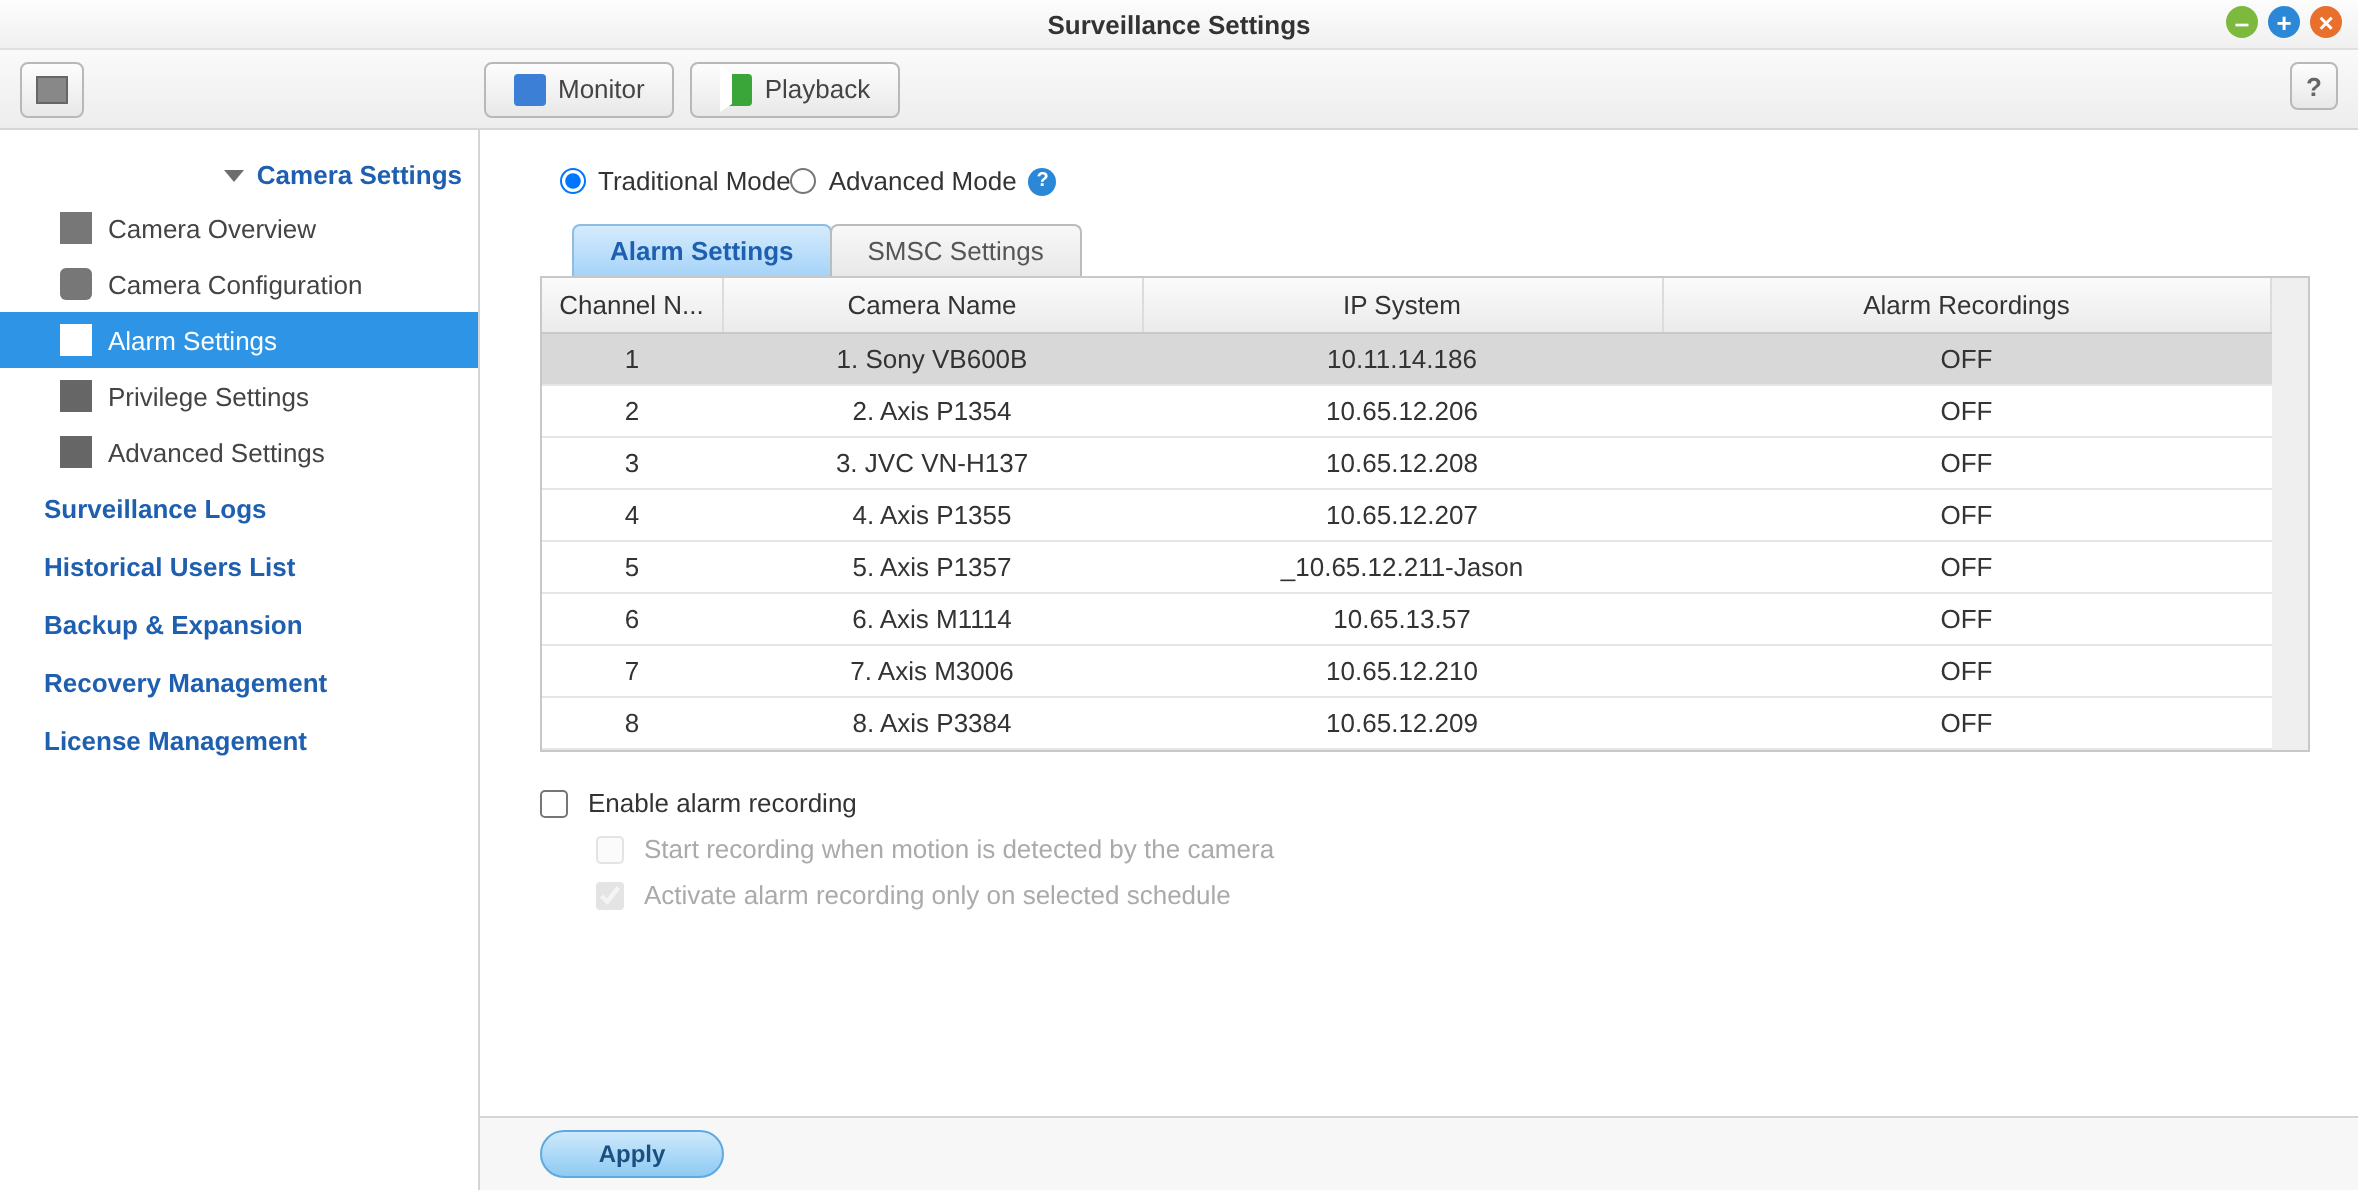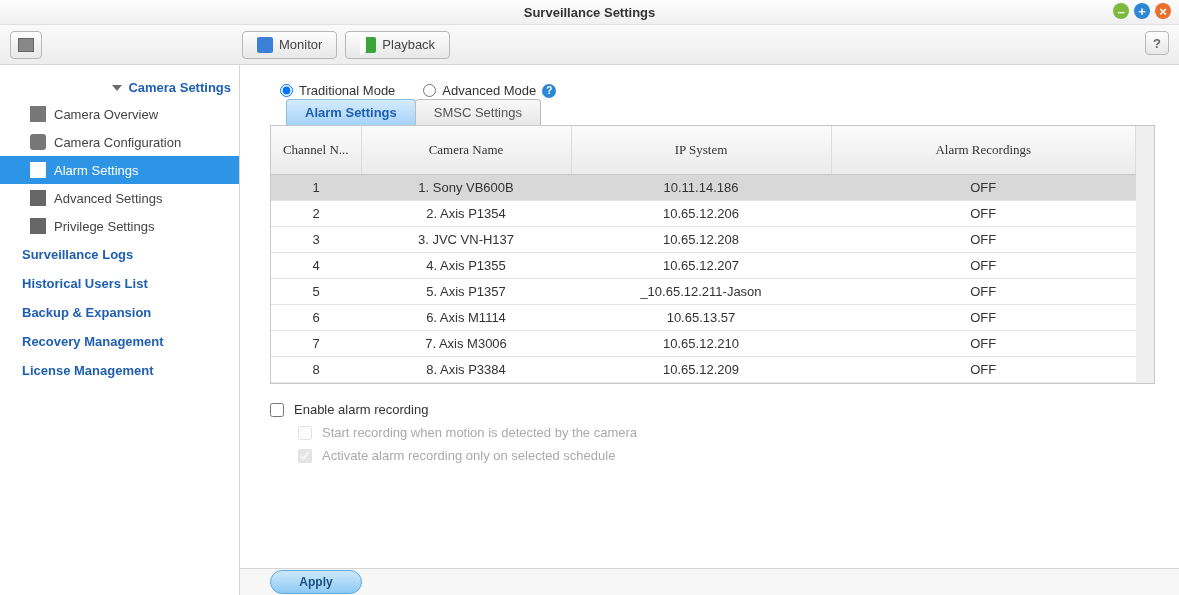--- a/index.html
+++ b/index.html
@@ -82,21 +82,21 @@
 .sub-item:not(.active) .sicon-alarm{background:#777;border-color:#777;}
 .sicon-wrench{background:#666;}
 .sicon-user{background:#666;}
 .sicon-net{background:#666;}
 .single-link {
   padding:7px 8px 7px 22px;color:#1e5fb0;font-weight:bold;cursor:pointer;
 }
 .main {
   flex:1;display:flex;flex-direction:column;padding:18px 24px 0 30px;position:relative;
 }
-.mode-row {display:flex;align-items:flex-end;gap:28px;margin-left:10px;margin-bottom:1px;}
+.mode-row {display:flex;align-items:flex-end;margin-left:10px;margin-bottom:14px;}
 .mode-row label{display:flex;align-items:center;gap:6px;color:#333;cursor:pointer;}
 .mode-row .help-q{width:14px;height:14px;border-radius:50%;background:#2a88d6;color:#fff;font-size:10px;display:flex;align-items:center;justify-content:center;font-weight:bold;}
 .tabs {display:flex;margin-left:16px;}
 .tab {
   border:1px solid #bcbcbc;border-bottom:none;padding:5px 18px;color:#555;cursor:pointer;
   background:linear-gradient(to bottom,#f8f8f8,#e8e8e8);
   border-top-left-radius:4px;border-top-right-radius:4px;margin-right:-1px;
 }
 .tab.active {
   background:linear-gradient(to bottom,#d5ebfd,#a5d3f8);
@@ -105,36 +105,36 @@
 .table-wrap {
   border:1px solid #c8c8c8;border-top:1px solid #c8c8c8;
   margin-top:0;margin-bottom:14px;
   position:relative;
 }
 .table-scroll{border-right:18px solid #efefef;}
 table {width:100%;border-collapse:collapse;}
 thead th{
   background:linear-gradient(to bottom,#fbfbfb,#ebebeb);
   border-bottom:1px solid #c8c8c8;border-right:1px solid #dcdcdc;
-  padding:16px 8px;font-weight:normal;color:#333;text-align:center;font-family:Liberation Serif, serif;
+  padding:6px 8px;font-weight:normal;color:#333;text-align:center;
 }
 tbody td{
   padding:5px 8px;text-align:center;border-bottom:1px solid #e5e5e5;color:#333;
 }
 tbody tr.selected td{background:#d8d8d8;}
 .col-ch{width:90px;}
 .col-name{width:210px;}
 .col-ip{width:260px;}
 .checks{margin-left:0;}
 .check-row{display:flex;align-items:flex-end;gap:10px;padding:4px 0;color:#333;}
 .check-row.sub{margin-left:28px;color:#aaa;}
 .check-row input[type=checkbox]{width:14px;height:14px;}
 .check-row.sub input{opacity:0.6;}
 .footer-bar{
-  position:absolute;left:0;right:0;bottom:0;height:27px;
+  position:absolute;left:0;right:0;bottom:0;height:37px;
   border-top:1px solid #d5d5d5;background:#f7f7f7;
   display:flex;align-items:center;padding-left:30px;
 }
 .apply-btn{
   width:92px;height:24px;border-radius:12px;border:1px solid #5da9e0;
   background:linear-gradient(to bottom,#cde9fb,#8ecaf3);
   color:#1a4f80;font-weight:bold;cursor:pointer;font-size:12px;
 }
 .tool-icon-square{width:16px;height:14px;background:#888;border:1px solid #666;display:inline-block;}
 </style>
@@ -177,26 +177,26 @@
     </div>
     <div class="sub-item">
       <span class="sicon sicon-cam"></span>
       <span>Camera Configuration</span>
     </div>
     <div class="sub-item active">
       <span class="sicon sicon-alarm"></span>
       <span>Alarm Settings</span>
     </div>
     <div class="sub-item">
+      <span class="sicon sicon-user"></span>
+      <span>Privilege Settings</span>
+    </div>
+    <div class="sub-item">
       <span class="sicon sicon-wrench"></span>
       <span>Advanced Settings</span>
-    </div>
-    <div class="sub-item">
-      <span class="sicon sicon-user"></span>
-      <span>Privilege Settings</span>
     </div>
     <div class="single-link">Surveillance Logs</div>
     <div class="single-link">Historical Users List</div>
     <div class="single-link">Backup &amp; Expansion</div>
     <div class="single-link">Recovery Management</div>
     <div class="single-link">License Management</div>
   </div>
 
   <div class="main">
     <div class="mode-row">

